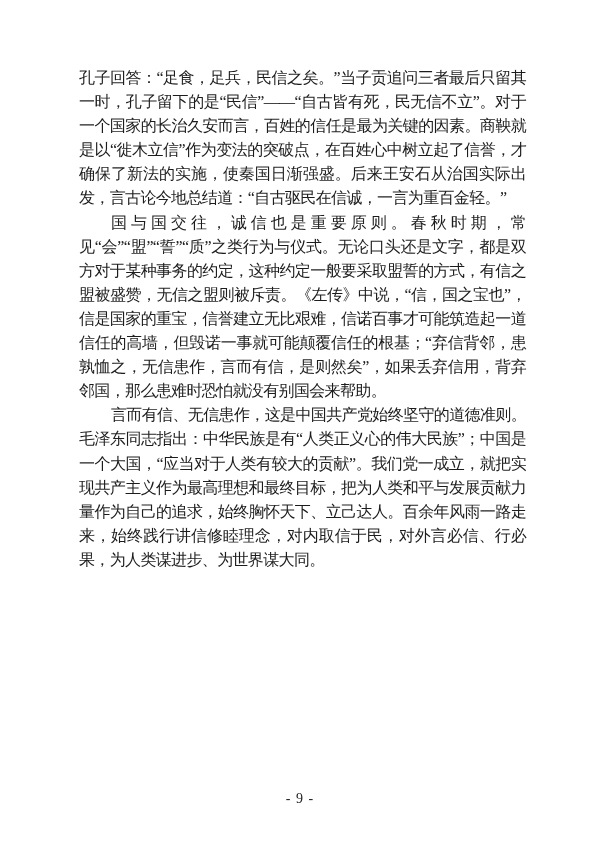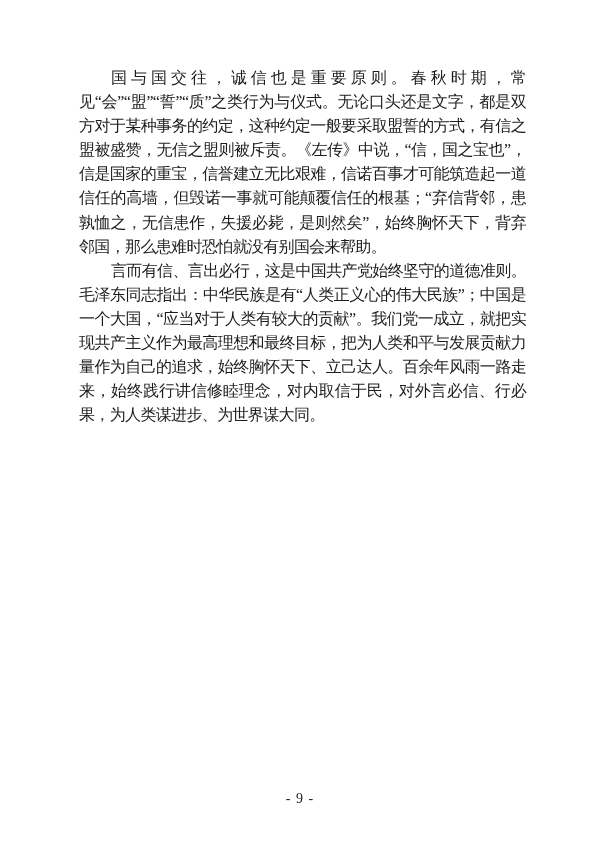--- a/index.html
+++ b/index.html
@@ -52,17 +52,18 @@
     font-size: 14px;
     line-height: 18px;
     letter-spacing: 1px;
   }
 </style>
 </head>
 <body style="background: rgb(255, 255, 255);">
 
 <div class="doc-page">
   <div class="doc-body" style="color: rgb(28, 28, 28);">
-      <p class="indent">国与国交往，诚信也是重要原则。春秋时期，常见“会”“盟”“誓”“质”之类行为与仪式。无论口头还是文字，都是双方对于某种事务的约定，这种约定一般要采取盟誓的方式，有信之盟被盛赞，无信之盟则被斥责。《左传》中说，“信，国之宝也”，信是国家的重宝，信誉建立无比艰难，信诺百事才可能筑造起一道信任的高墙，但毁诺一事就可能颠覆信任的根基；“弃信背邻，患孰恤之，无信患作，失援必毙，是则然矣”，始终胸怀天下，背弃邻国，那么患难时恐怕就没有别国会来帮助。</p>
-      <p class="indent">言而有信、言出必行，这是中国共产党始终坚守的道德准则。毛泽东同志指出：中华民族是有“人类正义心的伟大民族”；中国是一个大国，“应当对于人类有较大的贡献”。我们党一成立，就把实现共产主义作为最高理想和最终目标，把为人类和平与发展贡献力量作为自己的追求，始终胸怀天下、立己达人。百余年风雨一路走来，始终践行讲信修睦理念，对内取信于民，对外言必信、行必果，为人类谋进步、为世界谋大同。</p>
+      <p>孔子回答：“足食，足兵，民信之矣。”当子贡追问三者最后只留其一时，孔子留下的是“民信”——“自古皆有死，民无信不立”。对于一个国家的长治久安而言，百姓的信任是最为关键的因素。商鞅就是以“徙木立信”作为变法的突破点，在百姓心中树立起了信誉，才确保了新法的实施，使秦国日渐强盛。后来王安石从治国实际出发，言古论今地总结道：“自古驱民在信诚，一言为重百金轻。”</p>
+      <p class="indent">国与国交往，诚信也是重要原则。春秋时期，常见“会”“盟”“誓”“质”之类行为与仪式。无论口头还是文字，都是双方对于某种事务的约定，这种约定一般要采取盟誓的方式，有信之盟被盛赞，无信之盟则被斥责。《左传》中说，“信，国之宝也”，信是国家的重宝，信誉建立无比艰难，信诺百事才可能筑造起一道信任的高墙，但毁诺一事就可能颠覆信任的根基；“弃信背邻，患孰恤之，无信患作，言而有信，是则然矣”，如果丢弃信用，背弃邻国，那么患难时恐怕就没有别国会来帮助。</p>
+      <p class="indent">言而有信、无信患作，这是中国共产党始终坚守的道德准则。毛泽东同志指出：中华民族是有“人类正义心的伟大民族”；中国是一个大国，“应当对于人类有较大的贡献”。我们党一成立，就把实现共产主义作为最高理想和最终目标，把为人类和平与发展贡献力量作为自己的追求，始终胸怀天下、立己达人。百余年风雨一路走来，始终践行讲信修睦理念，对内取信于民，对外言必信、行必果，为人类谋进步、为世界谋大同。</p>
     </div>
   <div class="page-footer">- 9 -</div>
 </div>
 
 </body></html>

